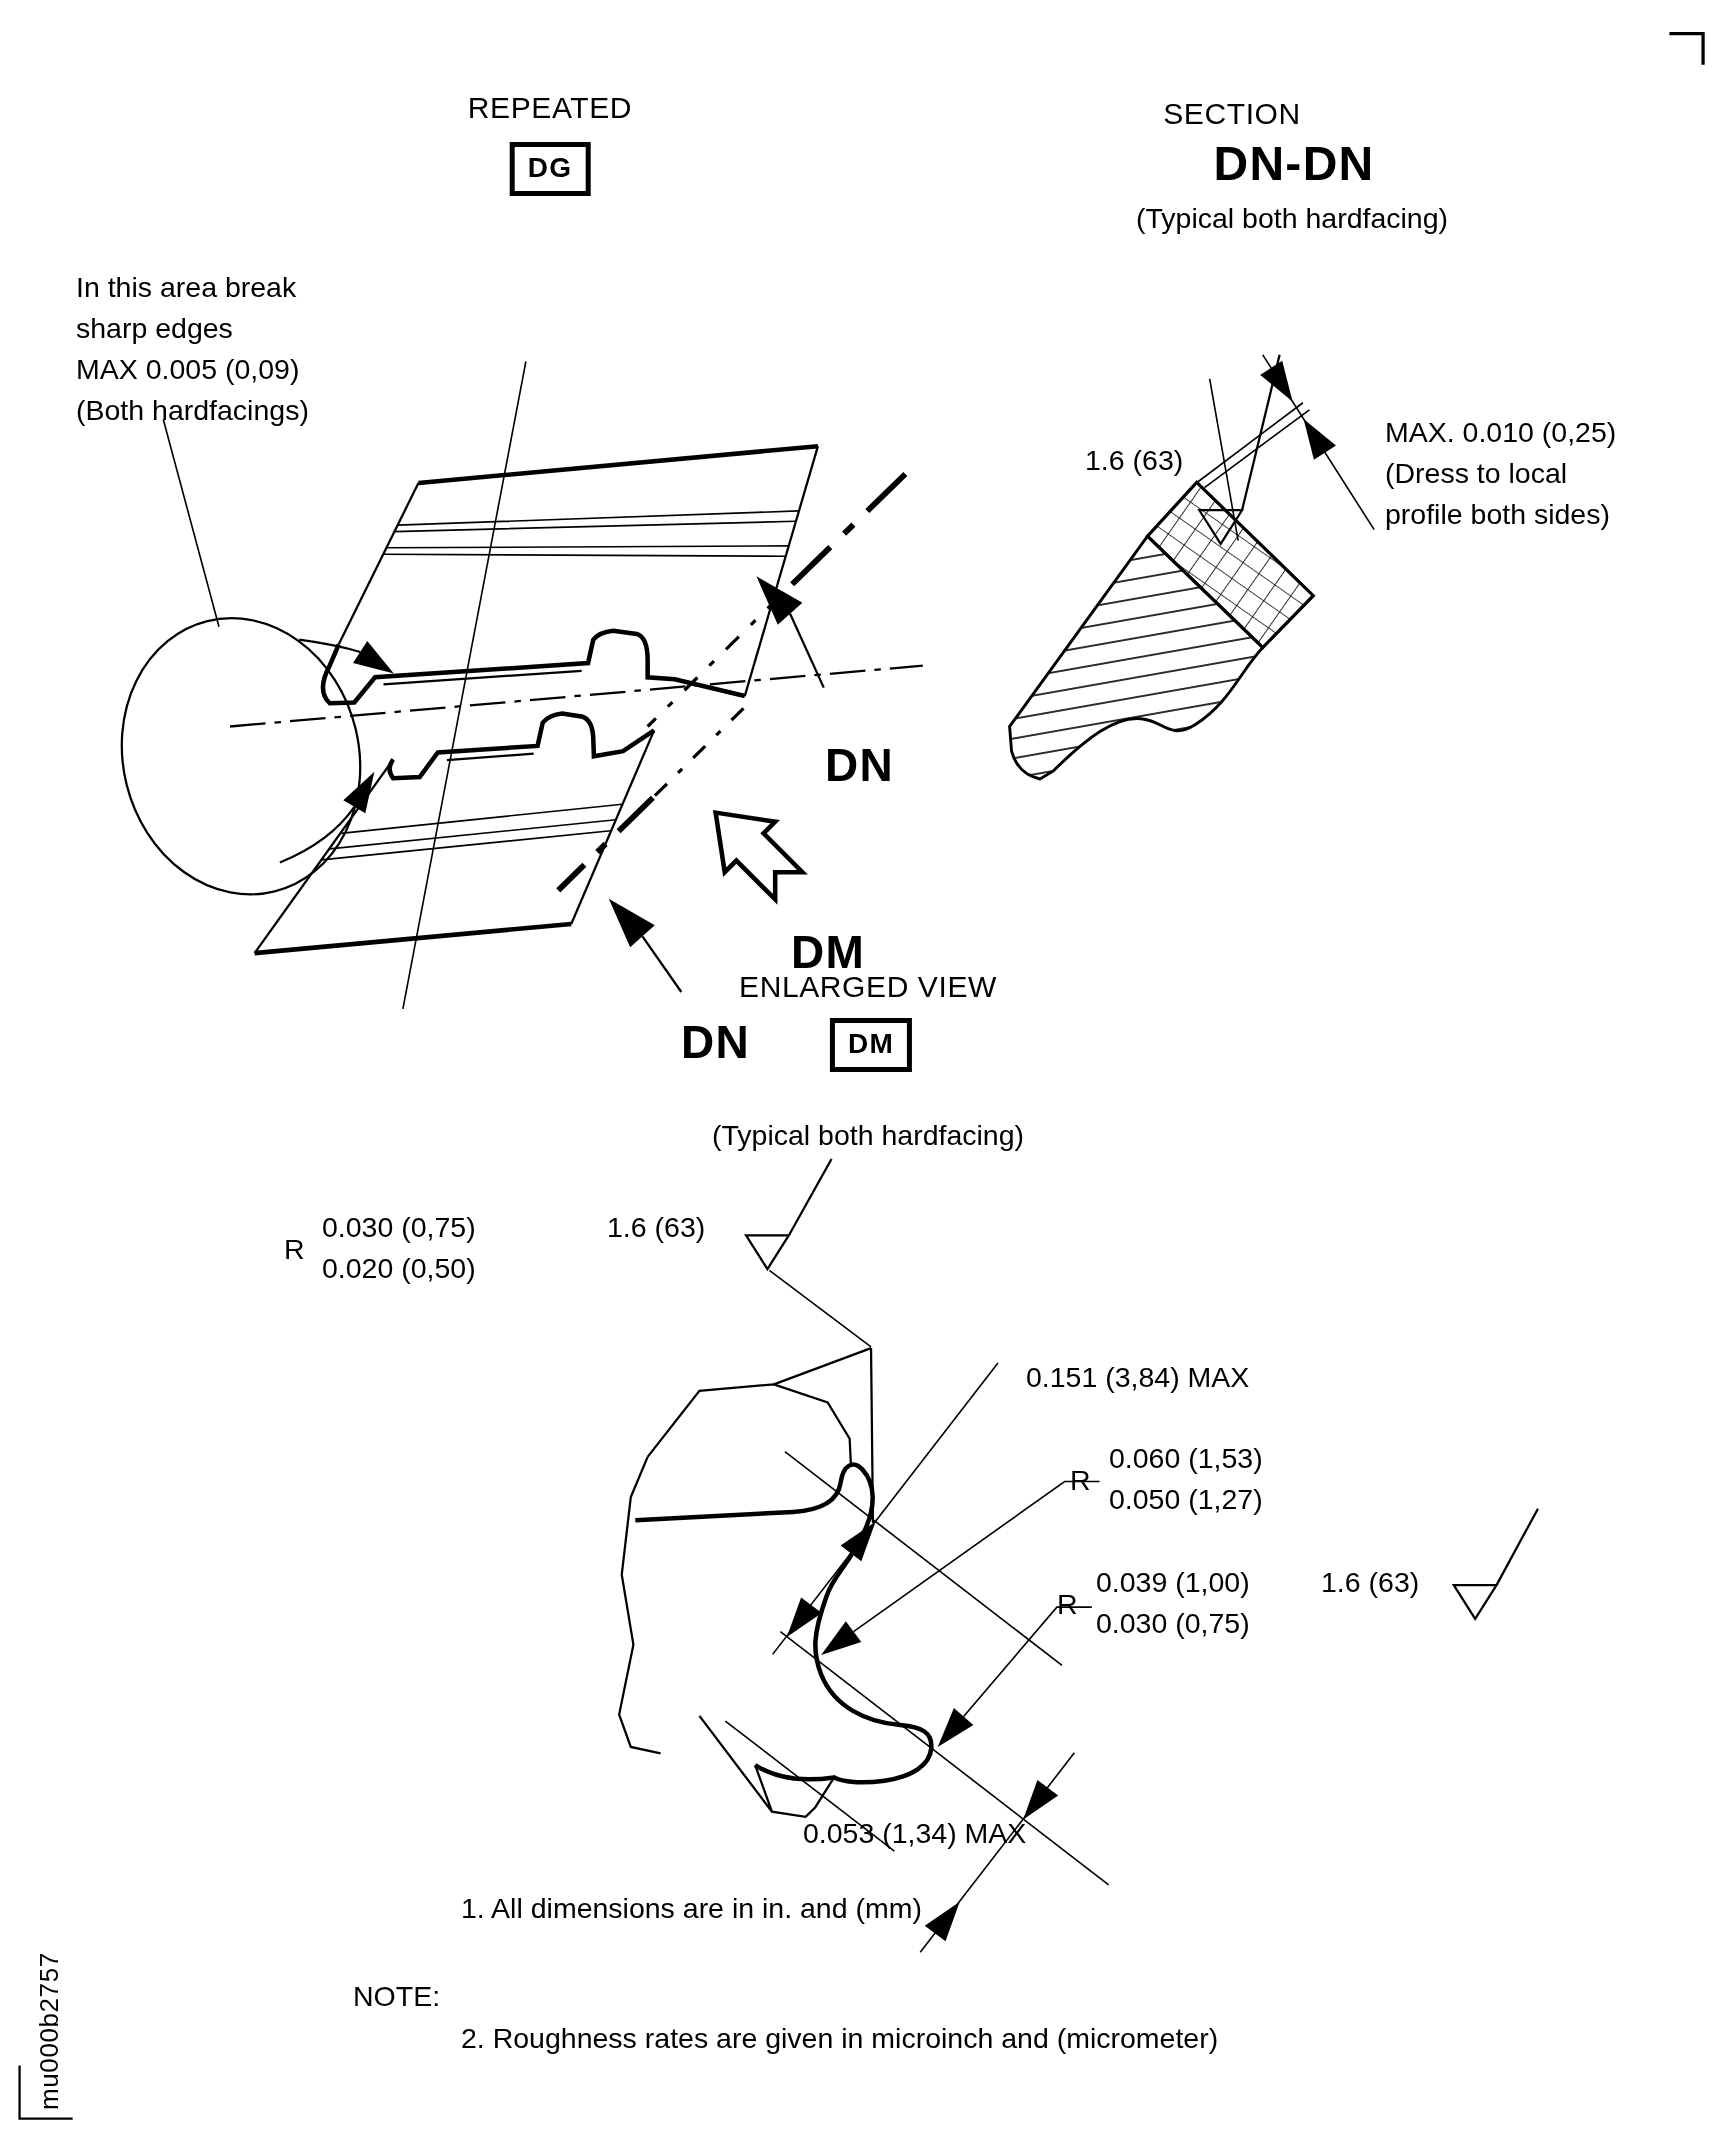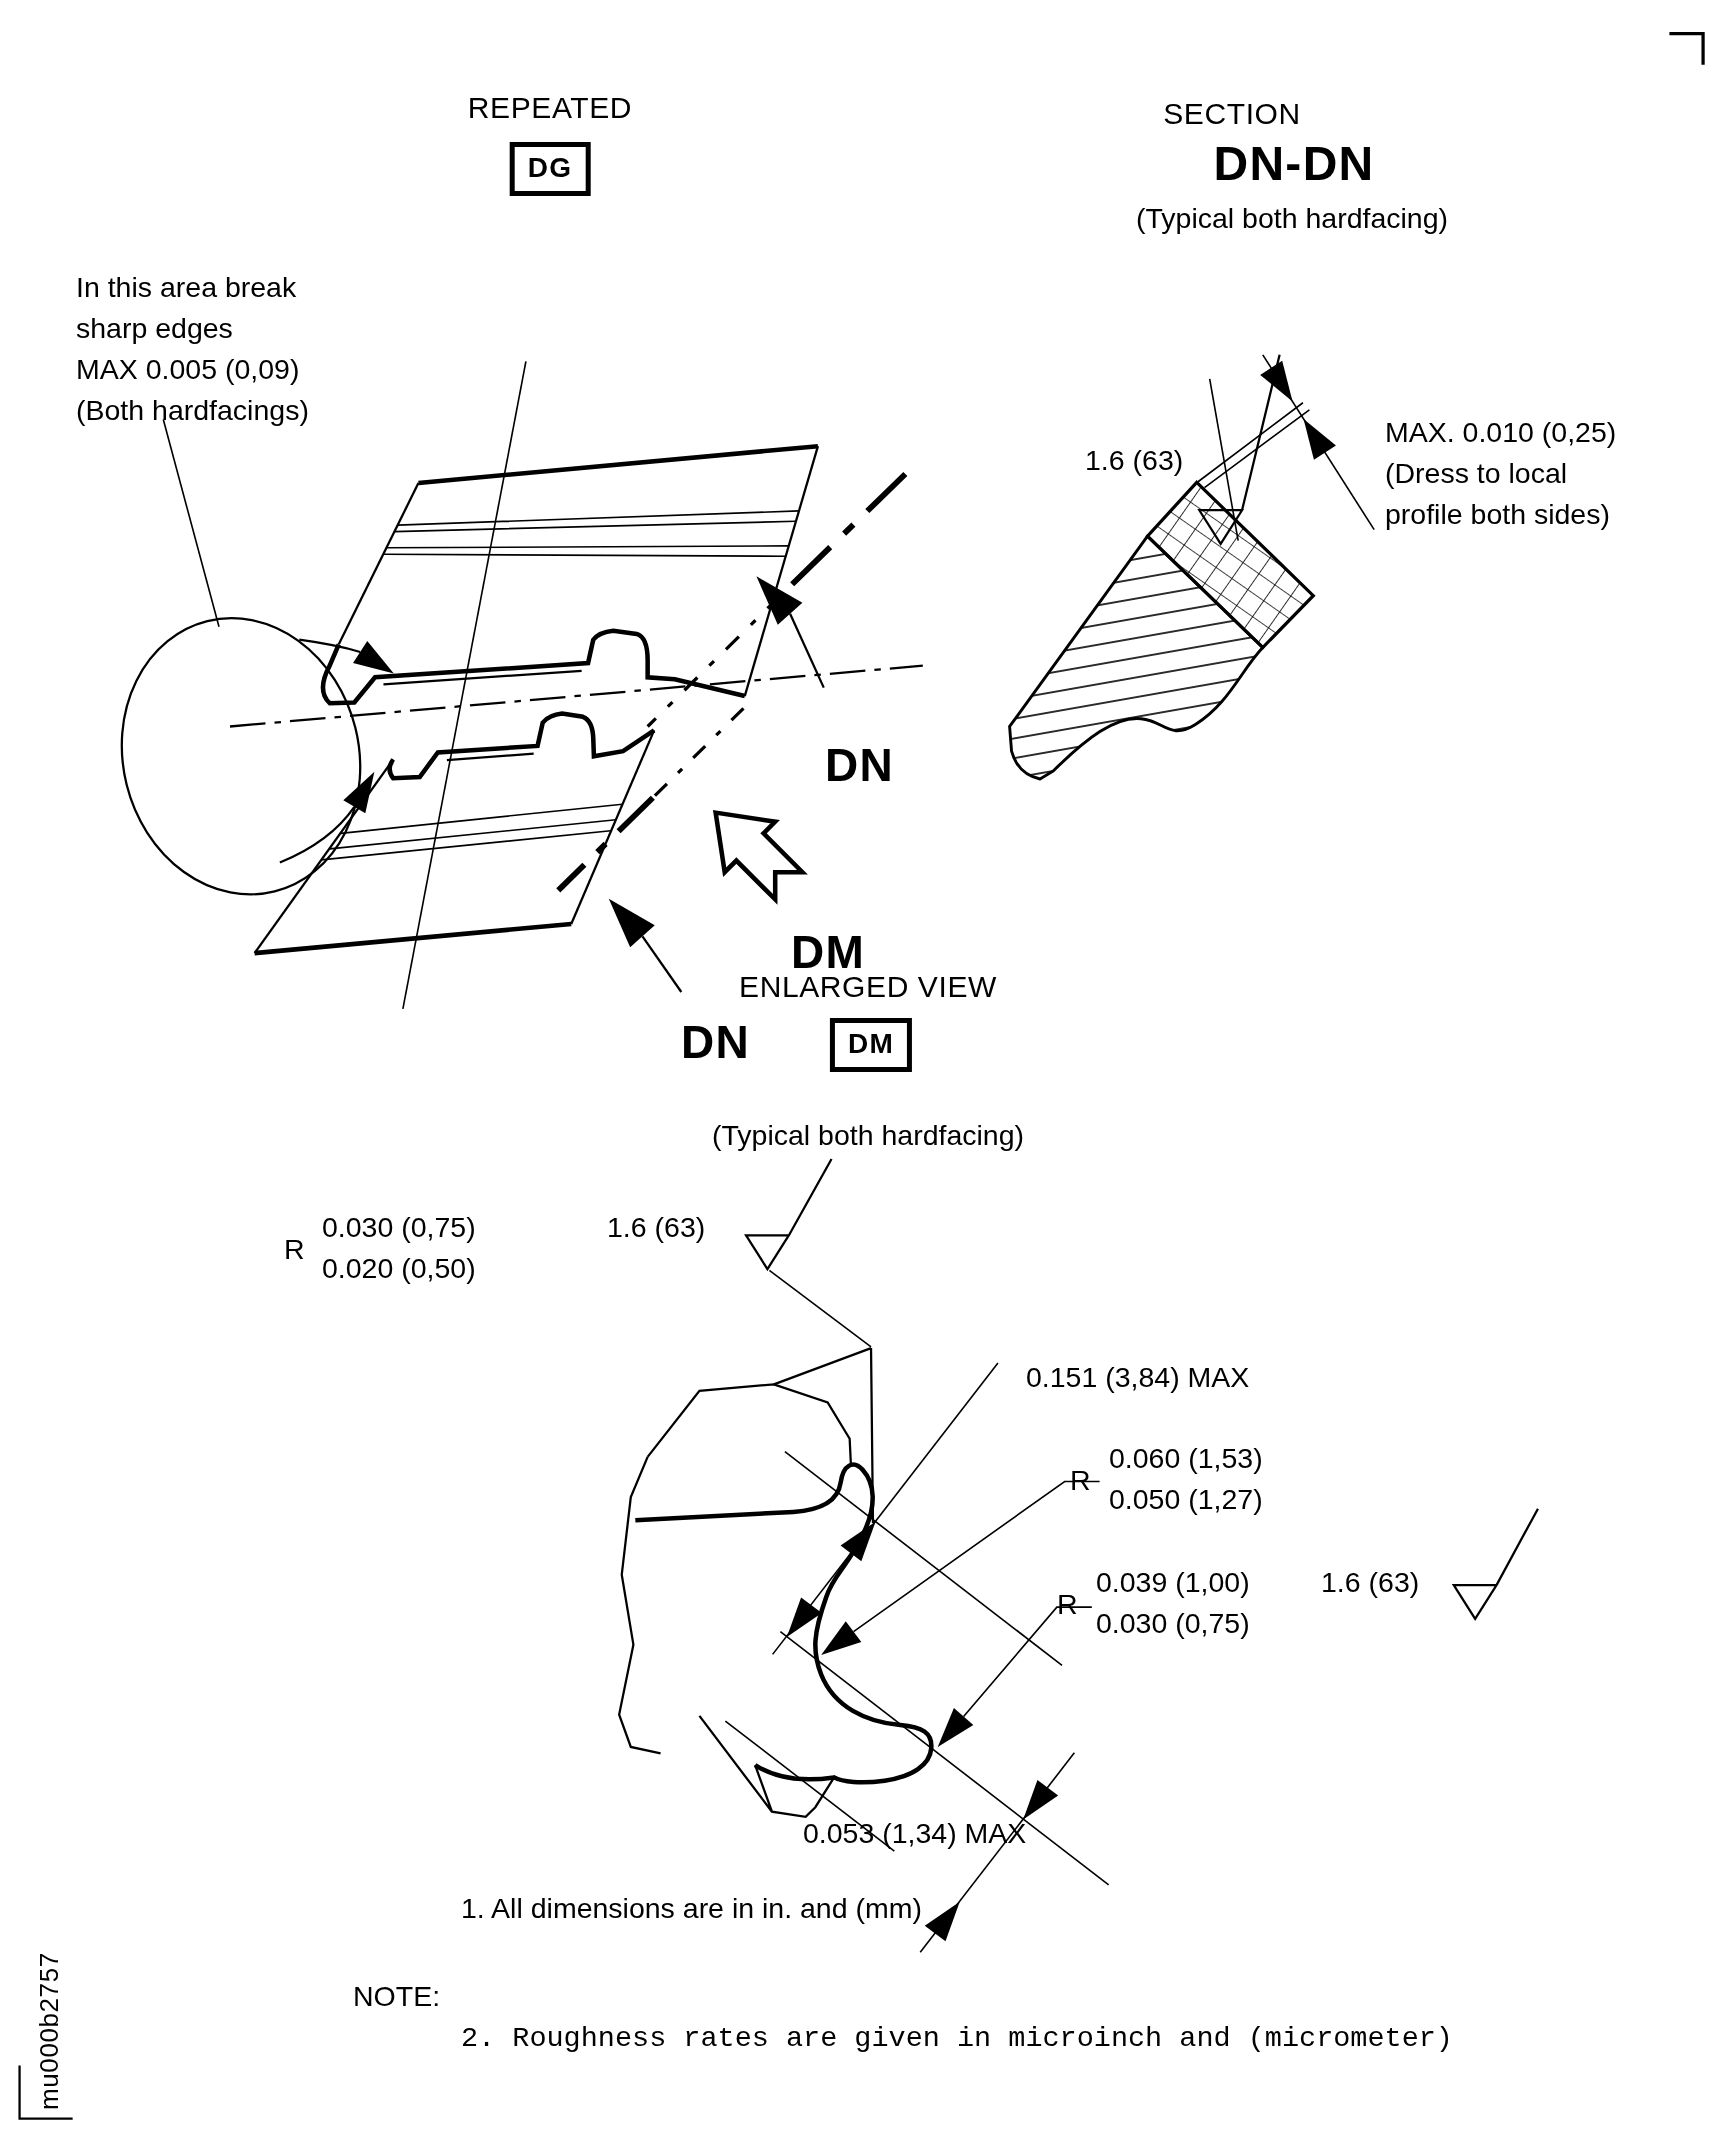--- a/index.html
+++ b/index.html
@@ -175,16 +175,16 @@
 <div class="abs anno stack" style="left:1096px;top:1562px;">
   <div>0.039 (1,00)</div>
   <div>0.030 (0,75)</div>
 </div>
 <div class="abs anno" style="left:1321px;top:1562px;">1.6 (63)</div>
 
 <div class="abs anno" style="left:803px;top:1800px;margin-top:13px;">0.053 (1,34) MAX</div>
 
 <div class="abs anno" style="left:353px;top:1976px;">NOTE:</div>
 <div class="abs anno" style="left:461px;top:1888px;">1. All dimensions are in in. and (mm)</div>
-<div class="abs anno" style="left:461px;top:2018px;font-family:Liberation Mono, monospace;">2. Roughness rates are given in microinch and (micrometer)</div>
+<div class="abs anno" style="left:461px;top:2018px;">2. Roughness rates are given in microinch and (micrometer)</div>
 
 <div class="abs vert" style="left:34px;top:2110px;">mu000b2757</div>
 
 
 </body></html>

